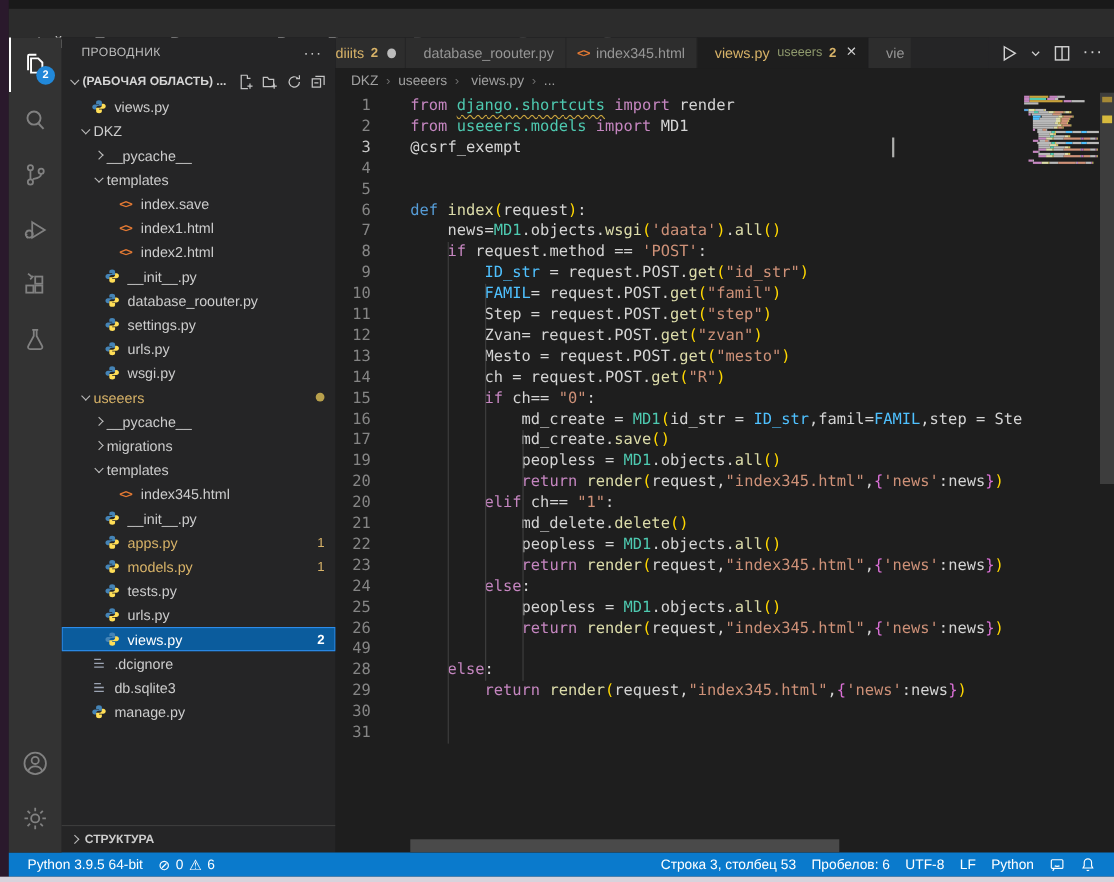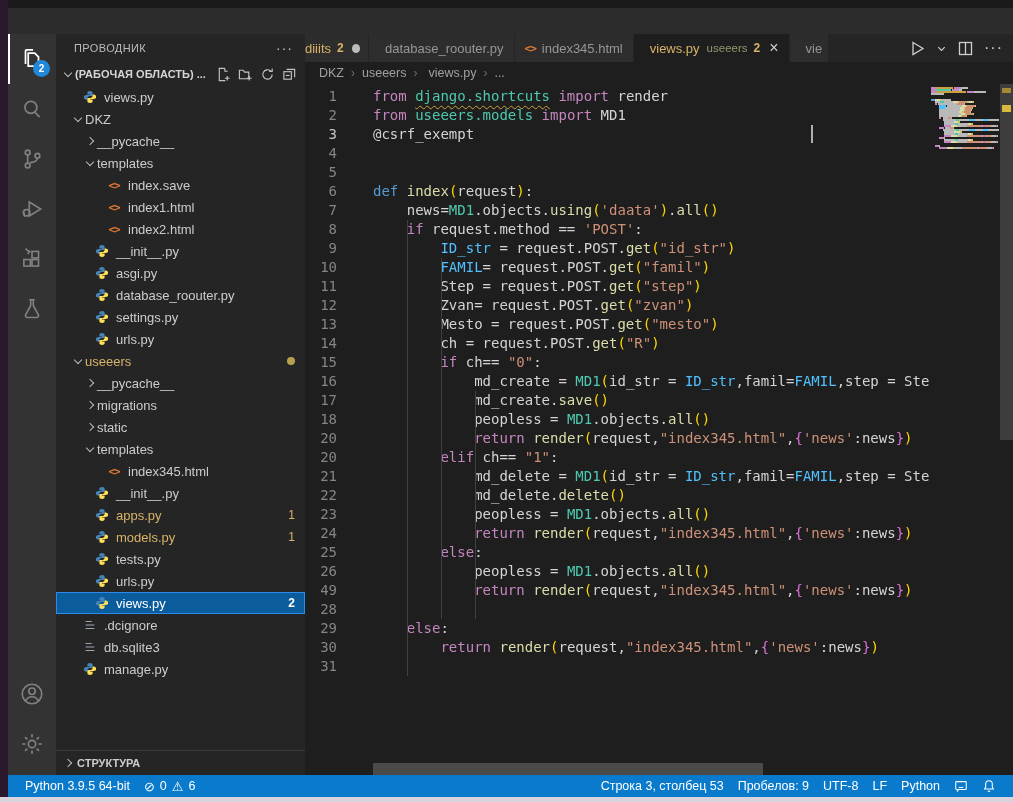--- a/index.html
+++ b/index.html
@@ -282,30 +282,20 @@
               <span class="label">__init__.py</span>
             </div>
             <div class="trow">
               <span style="width: 38px; flex: 0 0 auto;"></span>
               <span class="ficon">
                 <svg viewBox="0 0 16 16">
                   <path fill="#4584b6" d="M7.9 1.2c-1.9 0-2.9.8-2.9 2v1.9h3v.7H3.6C2.1 5.8 1 6.9 1 8.4S2.1 11 3.6 11H5V9.4C5 8 6.1 6.9 7.5 6.9H11V3.2c0-1.2-1.2-2-3.1-2z"></path>
                   <path fill="#ffde57" d="M8.1 14.8c1.9 0 2.9-.8 2.9-2v-1.9H8v-.7h4.4c1.5 0 2.6-1.1 2.6-2.6S13.9 5 12.4 5H11v1.6C11 8 9.9 9.1 8.5 9.1H5v3.7c0 1.2 1.2 2 3.1 2z"></path>
                 </svg>
               </span>
-              <span class="label">asgi.py</span>
-            </div>
-            <div class="trow">
-              <span style="width: 38px; flex: 0 0 auto;"></span>
-              <span class="ficon">
-                <svg viewBox="0 0 16 16">
-                  <path fill="#4584b6" d="M7.9 1.2c-1.9 0-2.9.8-2.9 2v1.9h3v.7H3.6C2.1 5.8 1 6.9 1 8.4S2.1 11 3.6 11H5V9.4C5 8 6.1 6.9 7.5 6.9H11V3.2c0-1.2-1.2-2-3.1-2z"></path>
-                  <path fill="#ffde57" d="M8.1 14.8c1.9 0 2.9-.8 2.9-2v-1.9H8v-.7h4.4c1.5 0 2.6-1.1 2.6-2.6S13.9 5 12.4 5H11v1.6C11 8 9.9 9.1 8.5 9.1H5v3.7c0 1.2 1.2 2 3.1 2z"></path>
-                </svg>
-              </span>
               <span class="label">database_roouter.py</span>
             </div>
             <div class="trow">
               <span style="width: 38px; flex: 0 0 auto;"></span>
               <span class="ficon">
                 <svg viewBox="0 0 16 16">
                   <path fill="#4584b6" d="M7.9 1.2c-1.9 0-2.9.8-2.9 2v1.9h3v.7H3.6C2.1 5.8 1 6.9 1 8.4S2.1 11 3.6 11H5V9.4C5 8 6.1 6.9 7.5 6.9H11V3.2c0-1.2-1.2-2-3.1-2z"></path>
                   <path fill="#ffde57" d="M8.1 14.8c1.9 0 2.9-.8 2.9-2v-1.9H8v-.7h4.4c1.5 0 2.6-1.1 2.6-2.6S13.9 5 12.4 5H11v1.6C11 8 9.9 9.1 8.5 9.1H5v3.7c0 1.2 1.2 2 3.1 2z"></path>
                 </svg>
               </span>
@@ -313,20 +303,30 @@
             </div>
             <div class="trow">
               <span style="width: 38px; flex: 0 0 auto;"></span>
               <span class="ficon">
                 <svg viewBox="0 0 16 16">
                   <path fill="#4584b6" d="M7.9 1.2c-1.9 0-2.9.8-2.9 2v1.9h3v.7H3.6C2.1 5.8 1 6.9 1 8.4S2.1 11 3.6 11H5V9.4C5 8 6.1 6.9 7.5 6.9H11V3.2c0-1.2-1.2-2-3.1-2z"></path>
                   <path fill="#ffde57" d="M8.1 14.8c1.9 0 2.9-.8 2.9-2v-1.9H8v-.7h4.4c1.5 0 2.6-1.1 2.6-2.6S13.9 5 12.4 5H11v1.6C11 8 9.9 9.1 8.5 9.1H5v3.7c0 1.2 1.2 2 3.1 2z"></path>
                 </svg>
               </span>
               <span class="label">urls.py</span>
+            </div>
+            <div class="trow">
+              <span style="width: 38px; flex: 0 0 auto;"></span>
+              <span class="ficon">
+                <svg viewBox="0 0 16 16">
+                  <path fill="#4584b6" d="M7.9 1.2c-1.9 0-2.9.8-2.9 2v1.9h3v.7H3.6C2.1 5.8 1 6.9 1 8.4S2.1 11 3.6 11H5V9.4C5 8 6.1 6.9 7.5 6.9H11V3.2c0-1.2-1.2-2-3.1-2z"></path>
+                  <path fill="#ffde57" d="M8.1 14.8c1.9 0 2.9-.8 2.9-2v-1.9H8v-.7h4.4c1.5 0 2.6-1.1 2.6-2.6S13.9 5 12.4 5H11v1.6C11 8 9.9 9.1 8.5 9.1H5v3.7c0 1.2 1.2 2 3.1 2z"></path>
+                </svg>
+              </span>
+              <span class="label">wsgi.py</span>
             </div>
             <div class="trow goldname">
               <span style="width: 14px; flex: 0 0 auto;"></span>
               <span class="twisty">
                 <span class="chev down"></span>
               </span>
               <span class="label">useeers</span>
               <span class="tdot"></span>
             </div>
             <div class="trow">
@@ -335,27 +335,20 @@
                 <span class="chev right"></span>
               </span>
               <span class="label">__pycache__</span>
             </div>
             <div class="trow">
               <span style="width: 26px; flex: 0 0 auto;"></span>
               <span class="twisty">
                 <span class="chev right"></span>
               </span>
               <span class="label">migrations</span>
-            </div>
-            <div class="trow">
-              <span style="width: 26px; flex: 0 0 auto;"></span>
-              <span class="twisty">
-                <span class="chev right"></span>
-              </span>
-              <span class="label">static</span>
             </div>
             <div class="trow">
               <span style="width: 26px; flex: 0 0 auto;"></span>
               <span class="twisty">
                 <span class="chev down"></span>
               </span>
               <span class="label">templates</span>
             </div>
             <div class="trow">
               <span style="width: 50px; flex: 0 0 auto;"></span>
@@ -557,21 +550,21 @@
                 <div>8</div>
                 <div>9</div>
                 <div>10</div>
                 <div>11</div>
                 <div>12</div>
                 <div>13</div>
                 <div>14</div>
                 <div>15</div>
                 <div>16</div>
                 <div>17</div>
-                <div>18</div>
+                <div>19</div>
                 <div>20</div>
                 <div>20</div>
                 <div>21</div>
                 <div>22</div>
                 <div>23</div>
                 <div>24</div>
                 <div>25</div>
                 <div>26</div>
                 <div>49</div>
                 <div>28</div>
@@ -579,35 +572,34 @@
                 <div>30</div>
                 <div>31</div>
               </div>
             <div class="codelines" id="code">
                 <div class="cline"><span class="tk-k">from </span><span class="tk-u">django.shortcuts</span><span class="tk-k"> import </span><span class="tk-v">render</span></div>
                 <div class="cline"><span class="tk-k">from </span><span class="tk-cl">useeers.models</span><span class="tk-k"> import </span><span class="tk-v">MD1</span></div>
                 <div class="cline"><span class="tk-v">@csrf_exempt</span></div>
                 <div class="cline"></div>
                 <div class="cline"></div>
                 <div class="cline"><span class="tk-d">def </span><span class="tk-fn">index</span><span class="tk-p1">(</span><span class="tk-v">request</span><span class="tk-p1">)</span><span class="tk-v">:</span></div>
-                <div class="cline"><span class="tk-v">    news=</span><span class="tk-cl">MD1</span><span class="tk-v">.objects.</span><span class="tk-fn">using</span><span class="tk-p1">(</span><span class="tk-s">'daata'</span><span class="tk-p1">)</span><span class="tk-v">.</span><span class="tk-fn">all</span><span class="tk-p1">()</span></div>
+                <div class="cline"><span class="tk-v">    news=</span><span class="tk-cl">MD1</span><span class="tk-v">.objects.</span><span class="tk-fn">wsgi</span><span class="tk-p1">(</span><span class="tk-s">'daata'</span><span class="tk-p1">)</span><span class="tk-v">.</span><span class="tk-fn">all</span><span class="tk-p1">()</span></div>
                 <div class="cline"><span class="tk-v">    </span><span class="tk-k">if</span><span class="tk-v"> request.method == </span><span class="tk-s">'POST'</span><span class="tk-v">:</span></div>
                 <div class="cline"><span class="tk-v">        </span><span class="tk-c">ID_str</span><span class="tk-v"> = request.POST.</span><span class="tk-fn">get</span><span class="tk-p1">(</span><span class="tk-s">"id_str"</span><span class="tk-p1">)</span></div>
                 <div class="cline"><span class="tk-v">        </span><span class="tk-c">FAMIL</span><span class="tk-v">= request.POST.</span><span class="tk-fn">get</span><span class="tk-p1">(</span><span class="tk-s">"famil"</span><span class="tk-p1">)</span></div>
                 <div class="cline"><span class="tk-v">        Step = request.POST.</span><span class="tk-fn">get</span><span class="tk-p1">(</span><span class="tk-s">"step"</span><span class="tk-p1">)</span></div>
                 <div class="cline"><span class="tk-v">        Zvan= request.POST.</span><span class="tk-fn">get</span><span class="tk-p1">(</span><span class="tk-s">"zvan"</span><span class="tk-p1">)</span></div>
                 <div class="cline"><span class="tk-v">        Mesto = request.POST.</span><span class="tk-fn">get</span><span class="tk-p1">(</span><span class="tk-s">"mesto"</span><span class="tk-p1">)</span></div>
                 <div class="cline"><span class="tk-v">        ch = request.POST.</span><span class="tk-fn">get</span><span class="tk-p1">(</span><span class="tk-s">"R"</span><span class="tk-p1">)</span></div>
                 <div class="cline"><span class="tk-v">        </span><span class="tk-k">if</span><span class="tk-v"> ch== </span><span class="tk-s">"0"</span><span class="tk-v">:</span></div>
                 <div class="cline"><span class="tk-v">            md_create = </span><span class="tk-cl">MD1</span><span class="tk-p1">(</span><span class="tk-v">id_str = </span><span class="tk-c">ID_str</span><span class="tk-v">,famil=</span><span class="tk-c">FAMIL</span><span class="tk-v">,step = Ste</span></div>
                 <div class="cline"><span class="tk-v">            md_create.</span><span class="tk-fn">save</span><span class="tk-p1">()</span></div>
                 <div class="cline"><span class="tk-v">            peopless = </span><span class="tk-cl">MD1</span><span class="tk-v">.objects.</span><span class="tk-fn">all</span><span class="tk-p1">()</span></div>
                 <div class="cline"><span class="tk-v">            </span><span class="tk-k">return </span><span class="tk-fn">render</span><span class="tk-p1">(</span><span class="tk-v">request,</span><span class="tk-s">"index345.html"</span><span class="tk-v">,</span><span class="tk-p2">{</span><span class="tk-s">'news'</span><span class="tk-v">:news</span><span class="tk-p2">}</span><span class="tk-p1">)</span></div>
                 <div class="cline"><span class="tk-v">        </span><span class="tk-k">elif</span><span class="tk-v"> ch== </span><span class="tk-s">"1"</span><span class="tk-v">:</span></div>
-                <div class="cline"><span class="tk-v">            md_delete = </span><span class="tk-cl">MD1</span><span class="tk-p1">(</span><span class="tk-v">id_str = </span><span class="tk-c">ID_str</span><span class="tk-v">,famil=</span><span class="tk-c">FAMIL</span><span class="tk-v">,step = Ste</span></div>
                 <div class="cline"><span class="tk-v">            md_delete.</span><span class="tk-fn">delete</span><span class="tk-p1">()</span></div>
                 <div class="cline"><span class="tk-v">            peopless = </span><span class="tk-cl">MD1</span><span class="tk-v">.objects.</span><span class="tk-fn">all</span><span class="tk-p1">()</span></div>
                 <div class="cline"><span class="tk-v">            </span><span class="tk-k">return </span><span class="tk-fn">render</span><span class="tk-p1">(</span><span class="tk-v">request,</span><span class="tk-s">"index345.html"</span><span class="tk-v">,</span><span class="tk-p2">{</span><span class="tk-s">'news'</span><span class="tk-v">:news</span><span class="tk-p2">}</span><span class="tk-p1">)</span></div>
                 <div class="cline"><span class="tk-v">        </span><span class="tk-k">else</span><span class="tk-v">:</span></div>
                 <div class="cline"><span class="tk-v">            peopless = </span><span class="tk-cl">MD1</span><span class="tk-v">.objects.</span><span class="tk-fn">all</span><span class="tk-p1">()</span></div>
                 <div class="cline"><span class="tk-v">            </span><span class="tk-k">return </span><span class="tk-fn">render</span><span class="tk-p1">(</span><span class="tk-v">request,</span><span class="tk-s">"index345.html"</span><span class="tk-v">,</span><span class="tk-p2">{</span><span class="tk-s">'news'</span><span class="tk-v">:news</span><span class="tk-p2">}</span><span class="tk-p1">)</span></div>
                 <div class="cline"></div>
                 <div class="cline"><span class="tk-v">    </span><span class="tk-k">else</span><span class="tk-v">:</span></div>
                 <div class="cline"><span class="tk-v">        </span><span class="tk-k">return </span><span class="tk-fn">render</span><span class="tk-p1">(</span><span class="tk-v">request,</span><span class="tk-s">"index345.html"</span><span class="tk-v">,</span><span class="tk-p2">{</span><span class="tk-s">'news'</span><span class="tk-v">:news</span><span class="tk-p2">}</span><span class="tk-p1">)</span></div>
               </div>
@@ -878,21 +870,21 @@
     <div class="statusbar">
       <span class="sb-item">Python 3.9.5 64-bit</span>
       <span class="sb-item">
         <span class="sb-ico">⊘</span>
         <span>0</span>
         <span class="sb-ico">⚠</span>
         <span>6</span>
       </span>
       <span class="sb-right">
         <span class="sb-item">Строка 3, столбец 53</span>
-        <span class="sb-item">Пробелов: 9</span>
+        <span class="sb-item">Пробелов: 6</span>
         <span class="sb-item">UTF-8</span>
         <span class="sb-item">LF</span>
         <span class="sb-item">Python</span>
         <span class="sb-item">
           <svg viewBox="0 0 16 16" fill="none" stroke="currentColor" stroke-width="1.2">
             <rect x="2" y="3" width="12" height="9" rx="1"></rect>
               <path d="M5 12l-1.5 2.5"></path>
               <path d="M5.5 7h.01M10.5 7h.01" stroke-width="1.8"></path>
               <path d="M5.5 9.2c.8.8 4.2.8 5 0"></path>
           </svg>

